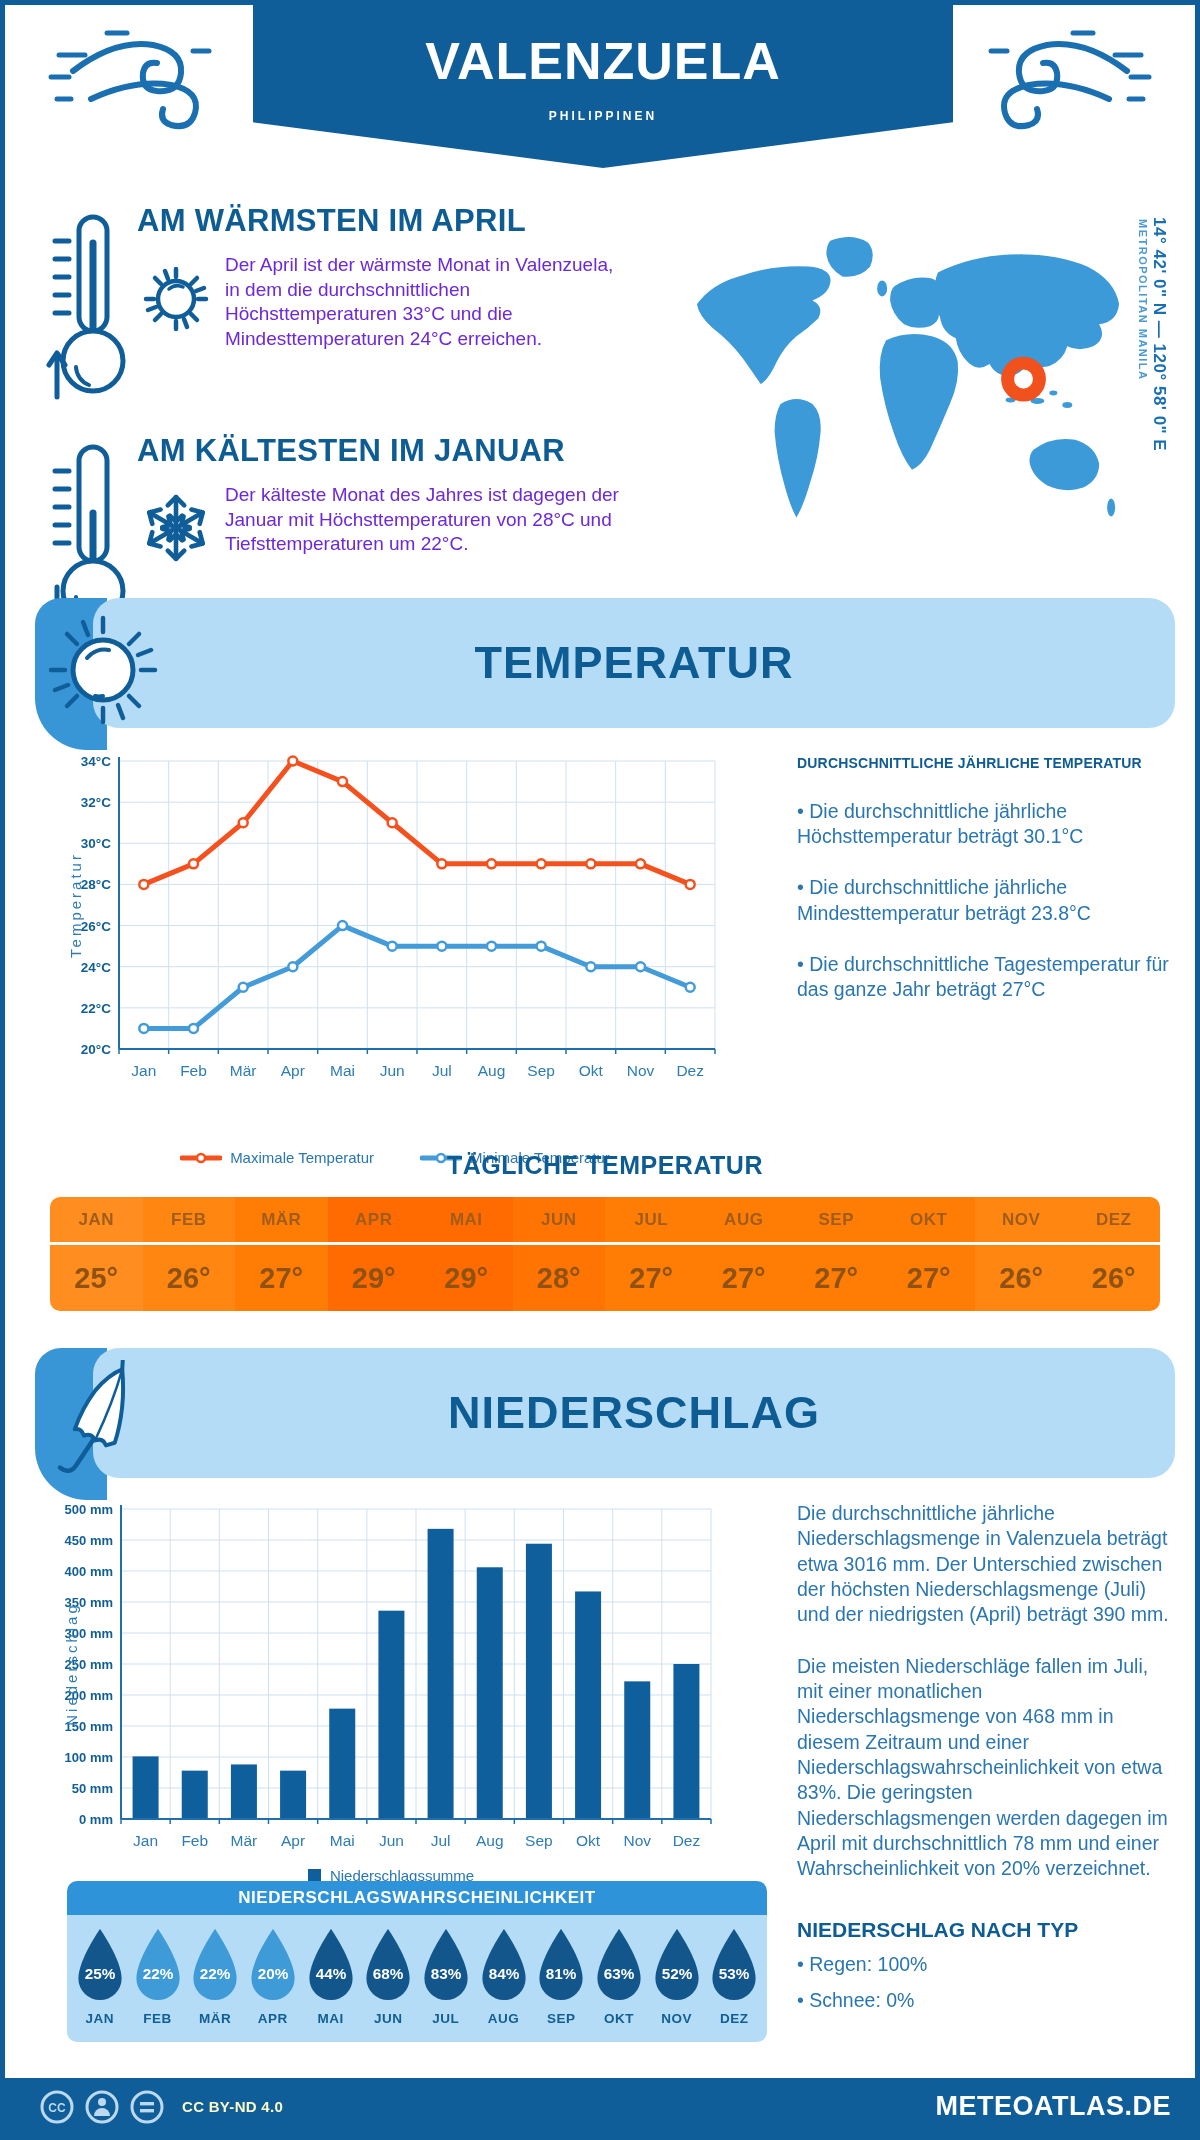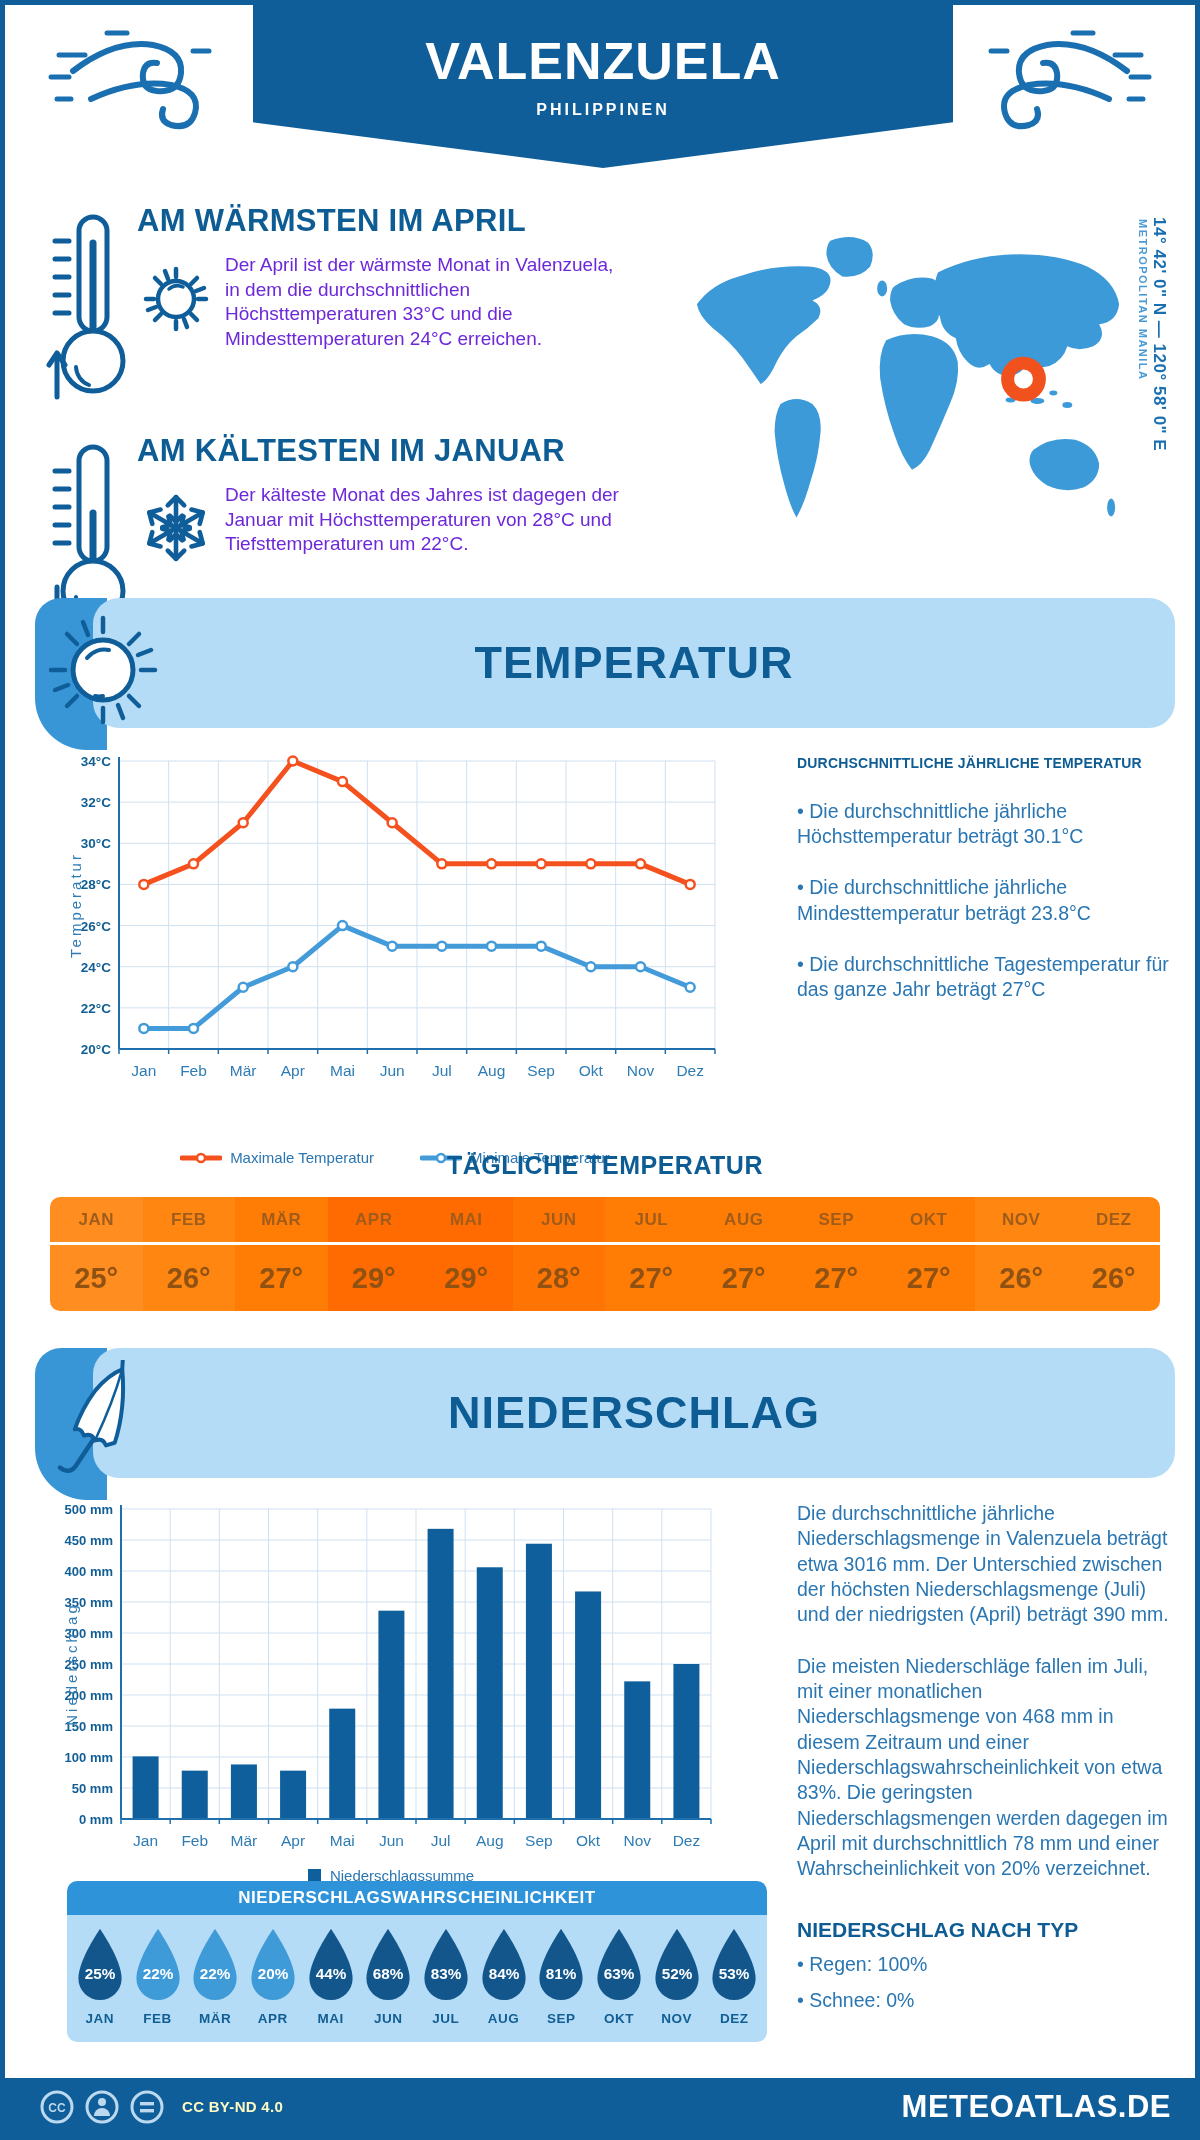--- a/index.html
+++ b/index.html
@@ -2,21 +2,21 @@
 <html><head>
 <meta charset="utf-8">
 <style>
   html,body{margin:0;padding:0;background:#fff;font-family:"Liberation Sans",sans-serif;}
   .page{position:relative;width:1200px;height:2140px;background:#fff;border:5px solid #0f5e99;box-sizing:border-box;overflow:hidden;}
 
   
   .top-banner{position:absolute;left:248px;top:0;width:700px;height:163px;background:#0f5e99;
     clip-path:polygon(0 0,100% 0,100% 72%,50% 100%,0 72%);text-align:center;color:#fff;}
   .top-banner .city{margin:0;padding-top:26px;font-size:52px;font-weight:bold;letter-spacing:1px;}
-  .top-banner .country{margin:0;padding-top:10px;font-size:16px;letter-spacing:3px;font-weight:bold;}
+  .top-banner .country{margin:8px;padding-top:10px;font-size:12px;letter-spacing:3px;font-weight:bold;}
   .wind{position:absolute;top:16px;}
   .wind.left{left:38px;} .wind.right{right:38px;transform:scaleX(-1);}
 
   
   .highlight{position:absolute;left:40px;width:600px;height:215px;}
   .hl-thermo{position:absolute;left:0;top:8px;}
   .hl-title{position:absolute;left:92px;top:0;font-size:31px;font-weight:bold;color:#0d5c94;letter-spacing:0.3px;white-space:nowrap;}
   .hl-icon{position:absolute;left:94px;top:56px;}
   .hl-text{position:absolute;left:180px;top:50px;width:400px;font-size:19px;line-height:1.3;color:#6d28d9;}
 
@@ -68,21 +68,21 @@
     color:#fff;font-weight:bold;font-size:17px;letter-spacing:0.5px;}
   .prob-body{background:#b5dcf6;border-radius:0 0 10px 10px;display:flex;padding:12px 4px 16px;}
   .drop-col{flex:1;text-align:center;}
   .drop-col .mon{margin-top:4px;font-size:13.5px;font-weight:bold;color:#115e94;letter-spacing:0.5px;}
 
   
   .footer{position:absolute;left:0;bottom:0;width:1200px;height:57px;background:#0f5e99;display:flex;align-items:center;
     padding:0 34px;box-sizing:border-box;}
   .cc-group{display:flex;align-items:center;gap:9px;}
   .cc-label{font-size:15px;font-weight:bold;color:#fef9c3;margin-left:8px;letter-spacing:0.3px;}
-  .brand{margin-left:auto;font-size:31px;font-weight:bold;color:#fff;letter-spacing:0.5px;}
+  .brand{margin-left:auto;font-size:27px;font-weight:bold;color:#fff;letter-spacing:0.5px;}
 </style>
 </head>
 <body>
 
 <div class="page">
 
   <svg class="wind left" width="180" height="118" viewBox="0 0 180 118" fill="none" stroke="#1a6fb0" stroke-linecap="round">
     <path d="M16 34 h26" stroke-width="5"></path>
       <path d="M8 56 h18" stroke-width="5"></path>
       <path d="M64 12 h20" stroke-width="5"></path>

